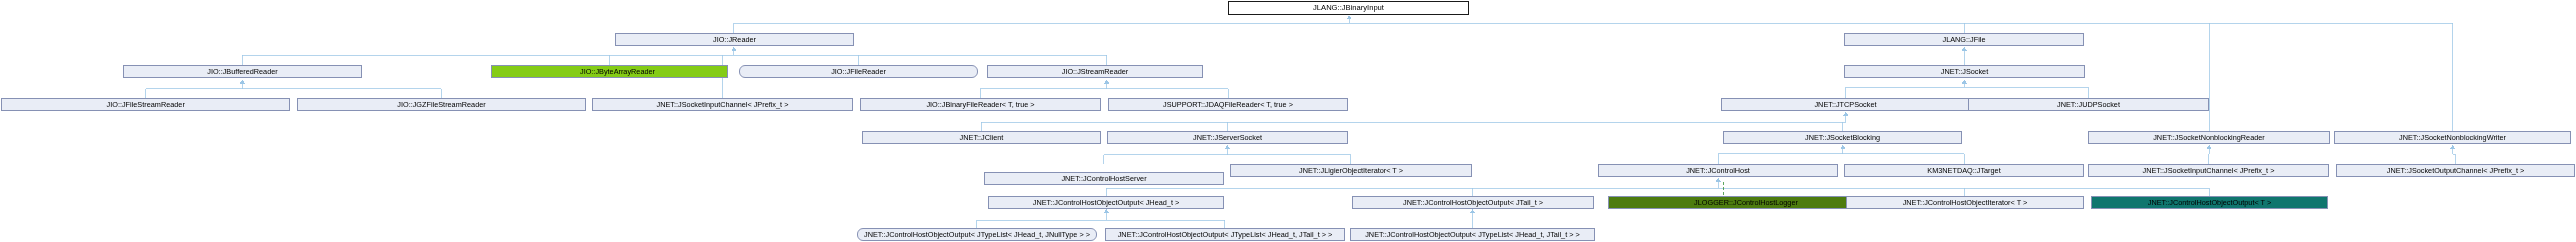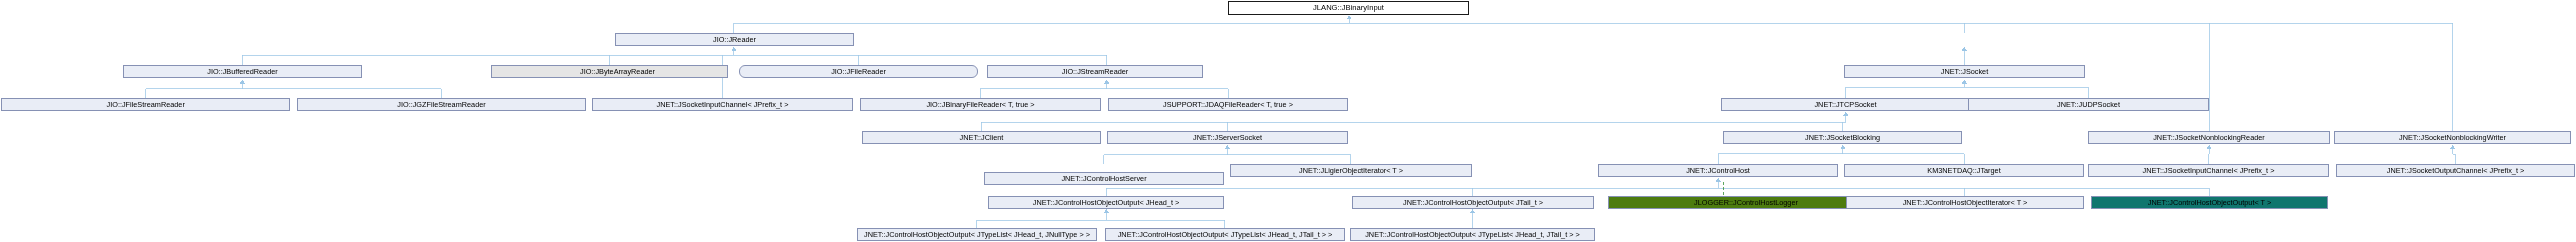--- a/index.html
+++ b/index.html
@@ -120,22 +120,23 @@
       <line x1="2096.5" y1="377" x2="2096.5" y2="391" stroke="#9cc6e6" stroke-width="1.3"></line>
       <polygon points="1889.5,365 1894,358 1898.5,365" fill="#9cc6e6"></polygon>
       <line x1="2521" y1="374" x2="2521" y2="374" stroke="#9cc6e6" stroke-width="1.3"></line>
       <line x1="2521" y1="364" x2="2521" y2="374" stroke="#9cc6e6" stroke-width="1.3"></line>
       <line x1="2521" y1="374" x2="2521" y2="391" stroke="#9cc6e6" stroke-width="1.3"></line>
       <polygon points="2516.5,365 2521,358 2525.5,365" fill="#9cc6e6"></polygon>
     </svg>
 
 <div class="node root" title="JLANG::JBinaryInput" style="left: 1228px; top: 0.6px; width: 241px; height: 14px; background: rgb(255, 255, 255); border-color: rgb(26, 26, 26);">JLANG::JBinaryInput</div>
     <div class="node" title="JIO::JReader" style="left: 615px; top: 33px; width: 239px; height: 13.4px; background: rgb(233, 237, 246); border-color: rgb(134, 145, 180);">JIO::JReader</div>
+    <div class="node" title="JLANG::JFile" style="left: 1844px; top: 33px; width: 240px; height: 13.4px; background: rgb(233, 237, 246); border-color: rgb(134, 145, 180);">JLANG::JFile</div>
     <div class="node" title="JIO::JBufferedReader" style="left: 123px; top: 65px; width: 239px; height: 13.4px; background: rgb(233, 237, 246); border-color: rgb(134, 145, 180);">JIO::JBufferedReader</div>
-    <div class="node" title="JIO::JByteArrayReader" style="left: 491px; top: 65px; width: 237px; height: 13.4px; background: #e5e5e5; border-color: rgb(134, 145, 180); padding-left: 16px;">JIO::JByteArrayReader</div>
+    <div class="node" title="JIO::JByteArrayReader" style="left: 491px; top: 65px; width: 237px; height: 13.4px; background: #84cc16; border-color: rgb(134, 145, 180); padding-left: 16px;">JIO::JByteArrayReader</div>
     <div class="node" title="JIO::JFileReader" style="left: 739px; top: 65px; width: 239px; height: 13.4px; background: rgb(233, 237, 246); border-color: rgb(134, 145, 180); border-radius: 6px;">JIO::JFileReader</div>
     <div class="node" title="JIO::JStreamReader" style="left: 987px; top: 65px; width: 216px; height: 13.4px; background: rgb(233, 237, 246); border-color: rgb(134, 145, 180);">JIO::JStreamReader</div>
     <div class="node" title="JNET::JSocket" style="left: 1844px; top: 65px; width: 241px; height: 13.4px; background: rgb(233, 237, 246); border-color: rgb(134, 145, 180);">JNET::JSocket</div>
     <div class="node" title="JIO::JFileStreamReader" style="left: 1.2px; top: 98px; width: 289px; height: 13px; background: rgb(233, 237, 246); border-color: rgb(134, 145, 180);">JIO::JFileStreamReader</div>
     <div class="node" title="JIO::JGZFileStreamReader" style="left: 297px; top: 98px; width: 289px; height: 13px; background: rgb(233, 237, 246); border-color: rgb(134, 145, 180);">JIO::JGZFileStreamReader</div>
     <div class="node" title="JNET::JSocketInputChannel&lt; JPrefix_t &gt;" style="left: 592px; top: 98px; width: 261px; height: 13px; background: rgb(233, 237, 246); border-color: rgb(134, 145, 180);">JNET::JSocketInputChannel&lt; JPrefix_t &gt;</div>
     <div class="node" title="JIO::JBinaryFileReader&lt; T, true &gt;" style="left: 860px; top: 98px; width: 241px; height: 13px; background: rgb(233, 237, 246); border-color: rgb(134, 145, 180);">JIO::JBinaryFileReader&lt; T, true &gt;</div>
     <div class="node" title="JSUPPORT::JDAQFileReader&lt; T, true &gt;" style="left: 1108px; top: 98px; width: 240px; height: 13px; background: rgb(233, 237, 246); border-color: rgb(134, 145, 180);">JSUPPORT::JDAQFileReader&lt; T, true &gt;</div>
     <div class="node" title="JNET::JTCPSocket" style="left: 1721px; top: 98px; width: 249px; height: 13px; background: rgb(233, 237, 246); border-color: rgb(134, 145, 180);">JNET::JTCPSocket</div>
     <div class="node" title="JNET::JUDPSocket" style="left: 1968px; top: 98px; width: 241px; height: 13px; background: rgb(233, 237, 246); border-color: rgb(134, 145, 180);">JNET::JUDPSocket</div>
@@ -148,17 +149,17 @@
     <div class="node" title="JNET::JLigierObjectIterator&lt; T &gt;" style="left: 1230px; top: 164px; width: 242px; height: 13px; background: rgb(233, 237, 246); border-color: rgb(134, 145, 180);">JNET::JLigierObjectIterator&lt; T &gt;</div>
     <div class="node" title="JNET::JControlHost" style="left: 1598px; top: 164px; width: 240px; height: 13px; background: rgb(233, 237, 246); border-color: rgb(134, 145, 180);">JNET::JControlHost</div>
     <div class="node" title="KM3NETDAQ::JTarget" style="left: 1844px; top: 164px; width: 240px; height: 13px; background: rgb(233, 237, 246); border-color: rgb(134, 145, 180);">KM3NETDAQ::JTarget</div>
     <div class="node" title="JNET::JSocketInputChannel&lt; JPrefix_t &gt;" style="left: 2088px; top: 164px; width: 241px; height: 13px; background: rgb(233, 237, 246); border-color: rgb(134, 145, 180);">JNET::JSocketInputChannel&lt; JPrefix_t &gt;</div>
     <div class="node" title="JNET::JSocketOutputChannel&lt; JPrefix_t &gt;" style="left: 2336px; top: 164px; width: 239px; height: 13px; background: rgb(233, 237, 246); border-color: rgb(134, 145, 180);">JNET::JSocketOutputChannel&lt; JPrefix_t &gt;</div>
     <div class="node" title="JNET::JControlHostObjectOutput&lt; JHead_t &gt;" style="left: 988px; top: 196px; width: 236px; height: 13px; background: rgb(233, 237, 246); border-color: rgb(134, 145, 180);">JNET::JControlHostObjectOutput&lt; JHead_t &gt;</div>
     <div class="node" title="JNET::JControlHostObjectOutput&lt; JTail_t &gt;" style="left: 1352px; top: 196px; width: 242px; height: 13px; background: rgb(233, 237, 246); border-color: rgb(134, 145, 180);">JNET::JControlHostObjectOutput&lt; JTail_t &gt;</div>
     <div class="node" title="JLOGGER::JControlHostLogger" style="left: 1608px; top: 196px; width: 276px; height: 13px; background: #4d7c0f; border-color: rgb(134, 145, 180);">JLOGGER::JControlHostLogger</div>
     <div class="node" title="JNET::JControlHostObjectIterator&lt; T &gt;" style="left: 1846px; top: 196px; width: 238px; height: 13px; background: rgb(233, 237, 246); border-color: rgb(134, 145, 180);">JNET::JControlHostObjectIterator&lt; T &gt;</div>
     <div class="node" title="JNET::JControlHostObjectOutput&lt; T &gt;" style="left: 2091px; top: 196px; width: 237px; height: 13px; background: #0f766e; border-color: rgb(134, 145, 180);">JNET::JControlHostObjectOutput&lt; T &gt;</div>
-    <div class="node" title="JNET::JControlHostObjectOutput&lt; JTypeList&lt; JHead_t, JNullType &gt; &gt;" style="left: 857px; top: 228px; width: 240px; height: 13px; background: rgb(233, 237, 246); border-color: rgb(134, 145, 180);">JNET::JControlHostObjectOutput&lt; JTypeList&lt; JHead_t, JNullType &gt; &gt;</div>
+    <div class="node" title="JNET::JControlHostObjectOutput&lt; JTypeList&lt; JHead_t, JNullType &gt; &gt;" style="left: 857px; top: 228px; width: 240px; height: 13px; background: rgb(233, 237, 246); border-color: rgb(134, 145, 180); border-radius: 6px;">JNET::JControlHostObjectOutput&lt; JTypeList&lt; JHead_t, JNullType &gt; &gt;</div>
     <div class="node" title="JNET::JControlHostObjectOutput&lt; JTypeList&lt; JHead_t, JTail_t &gt; &gt;" style="left: 1105px; top: 228px; width: 240px; height: 13px; background: rgb(233, 237, 246); border-color: rgb(134, 145, 180);">JNET::JControlHostObjectOutput&lt; JTypeList&lt; JHead_t, JTail_t &gt; &gt;</div>
     <div class="node" title="JNET::JControlHostObjectOutput&lt; JTypeList&lt; JHead_t, JTail_t &gt; &gt;" style="left: 1350px; top: 228px; width: 245px; height: 13px; background: rgb(233, 237, 246); border-color: rgb(134, 145, 180);">JNET::JControlHostObjectOutput&lt; JTypeList&lt; JHead_t, JTail_t &gt; &gt;</div>
   </div>
 
 
 </body></html>

